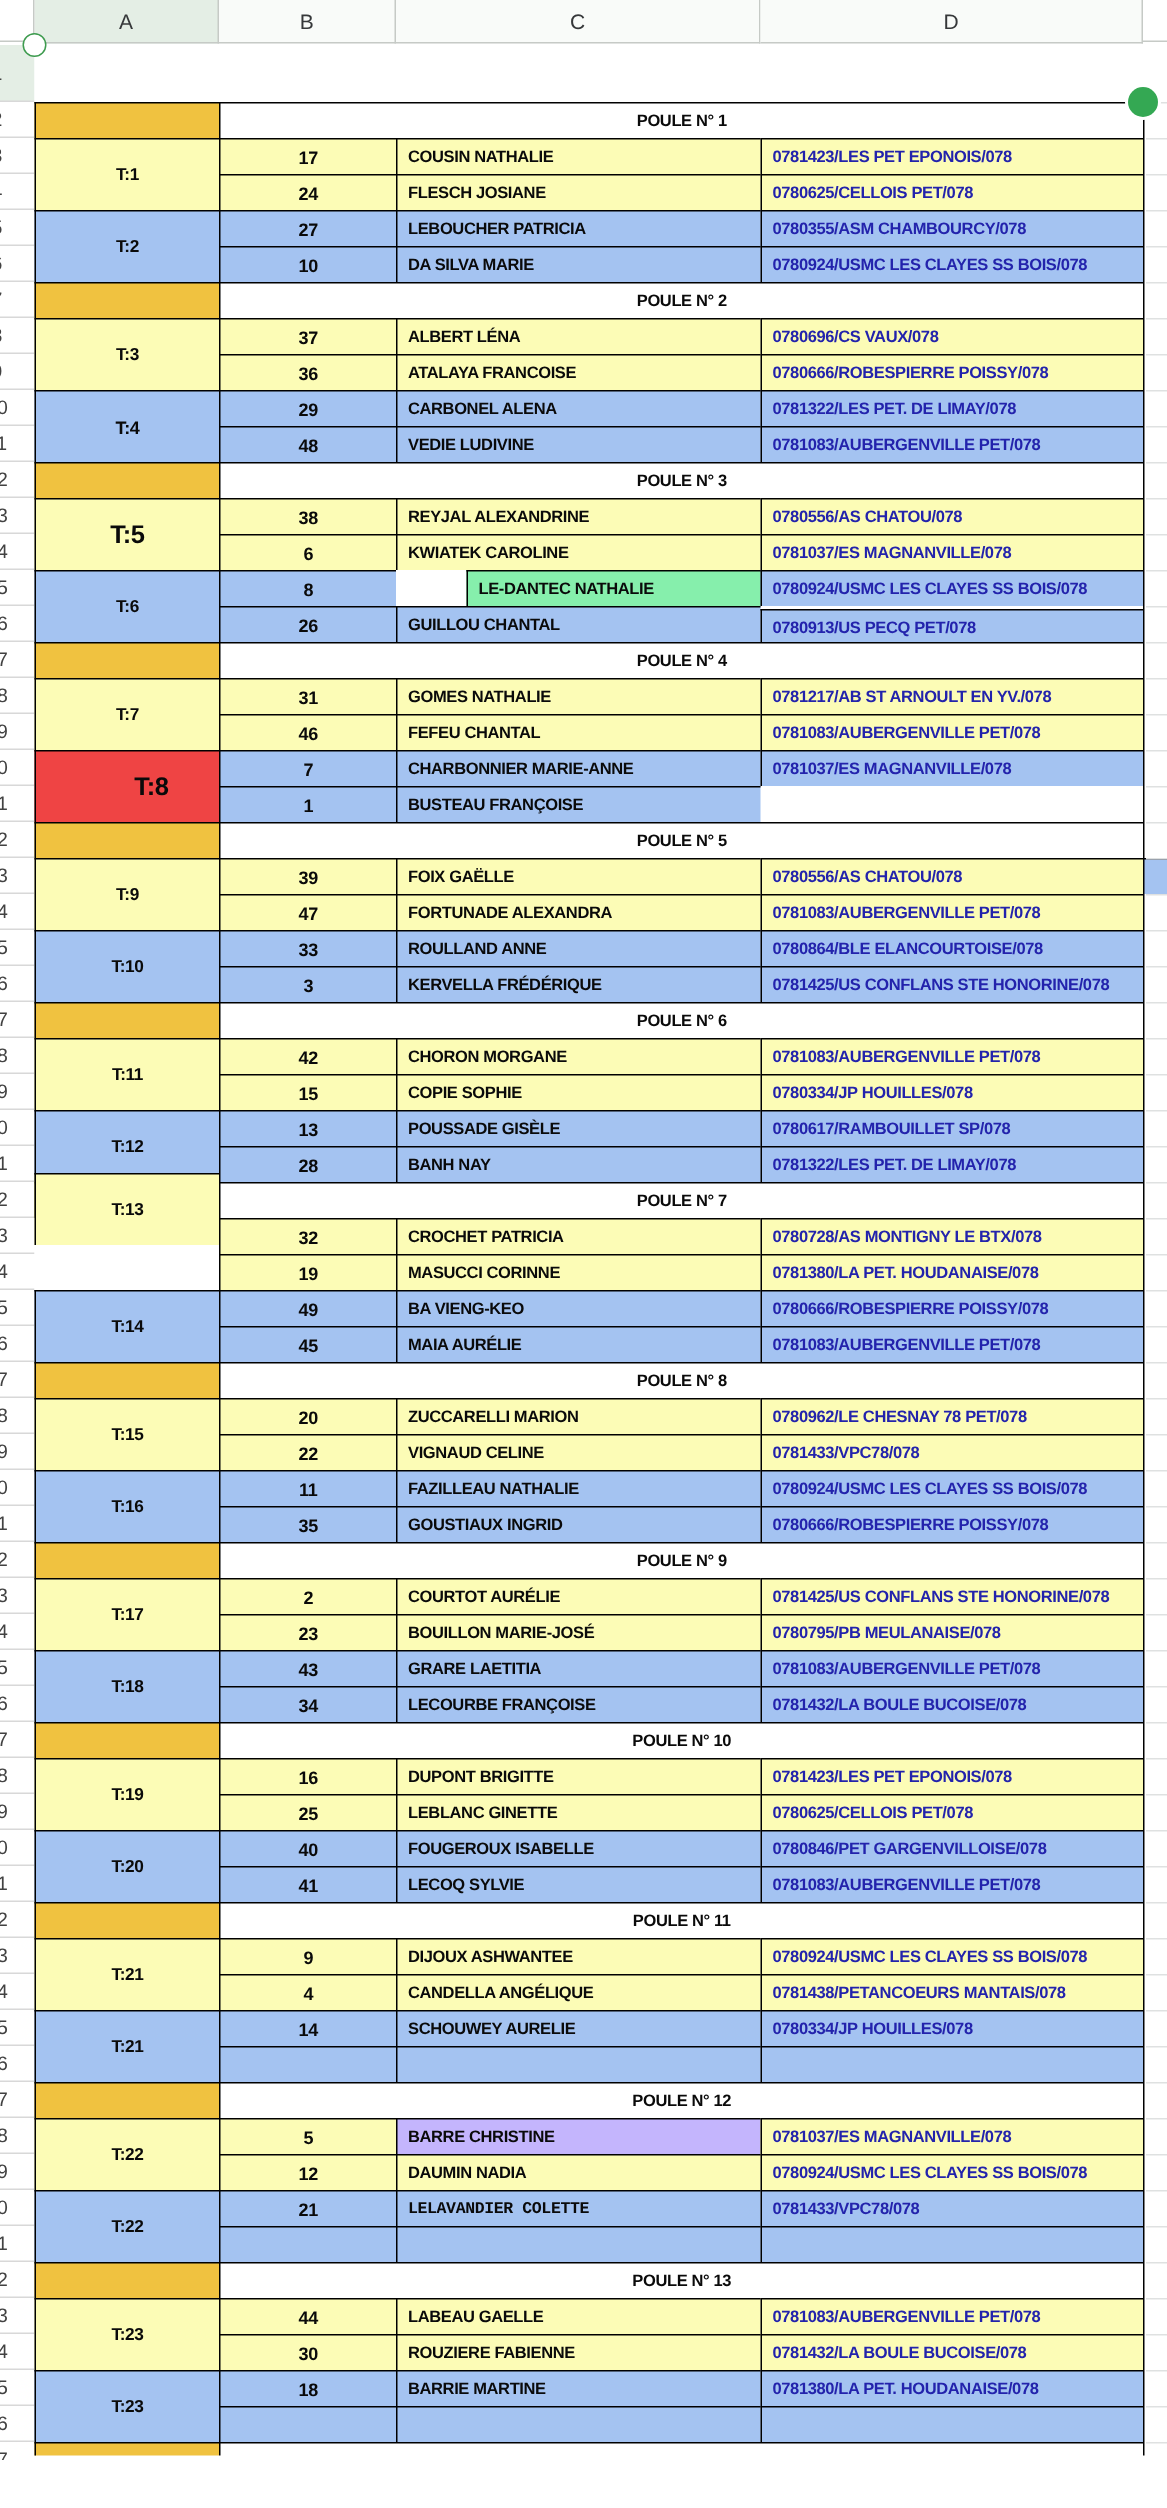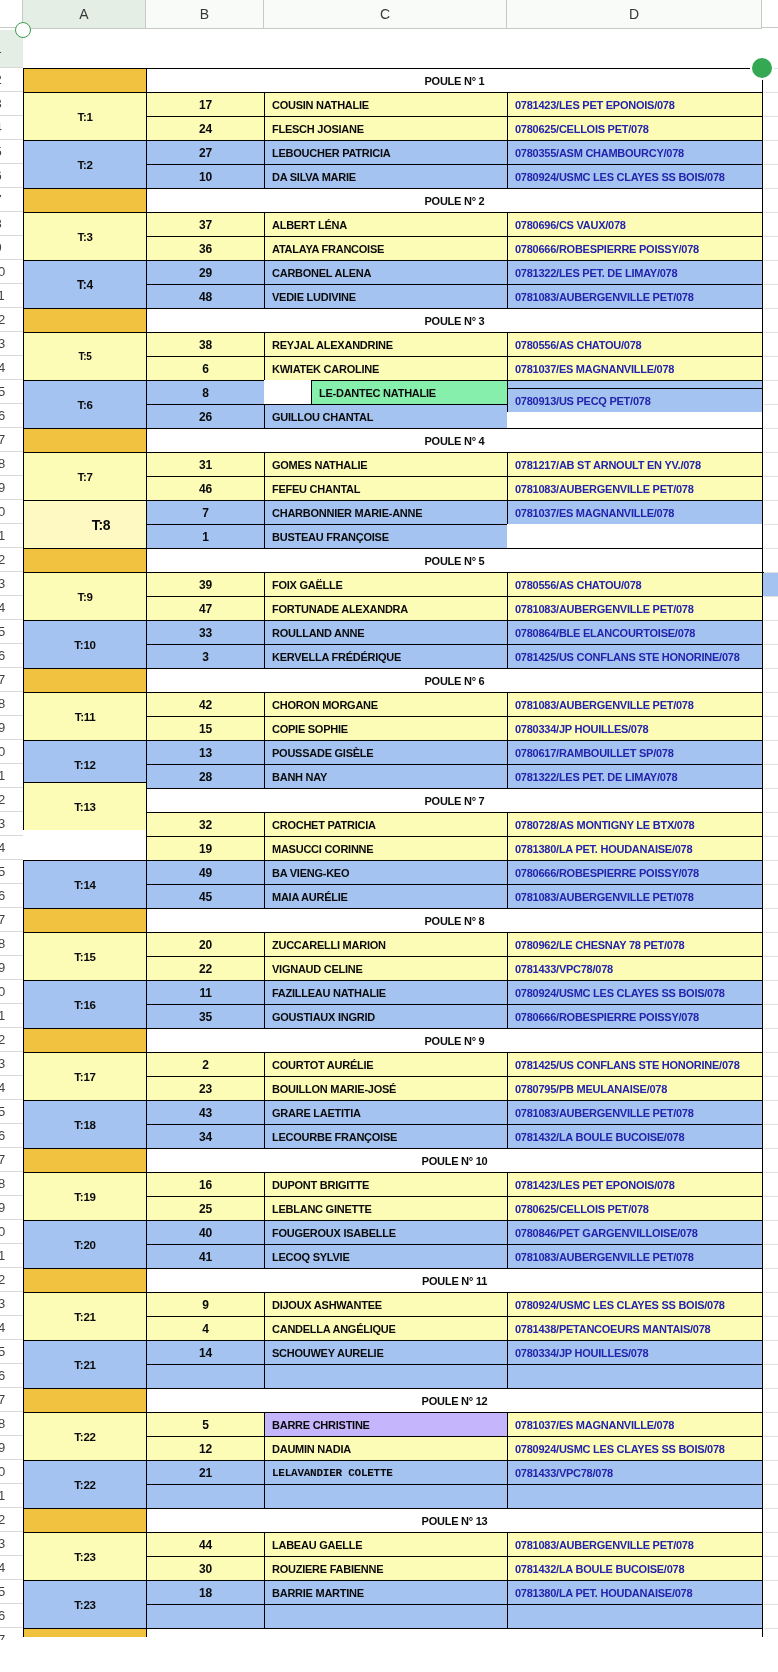--- a/index.html
+++ b/index.html
@@ -292,44 +292,44 @@
       <div class="abs cell padded club" style="left: 507px; top: 236px; width: 255px; height: 24px; background: rgb(252, 252, 182); color: rgb(35, 35, 172);">0780666/ROBESPIERRE POISSY/078</div>
       <div class="abs cell center" style="left: 23px; top: 260px; width: 123px; height: 48px; background: rgb(164, 195, 241); font-size: 12px;">T:4</div>
       <div class="abs cell center num" style="left: 146px; top: 260px; width: 118px; height: 24px; background: rgb(164, 195, 241);">29</div>
       <div class="abs cell padded" style="left: 264px; top: 260px; width: 243px; height: 24px; background: rgb(164, 195, 241);">CARBONEL ALENA</div>
       <div class="abs cell padded club" style="left: 507px; top: 260px; width: 255px; height: 24px; background: rgb(164, 195, 241); color: rgb(35, 35, 172);">0781322/LES PET. DE LIMAY/078</div>
       <div class="abs cell center num" style="left: 146px; top: 284px; width: 118px; height: 24px; background: rgb(164, 195, 241);">48</div>
       <div class="abs cell padded" style="left: 264px; top: 284px; width: 243px; height: 24px; background: rgb(164, 195, 241);">VEDIE LUDIVINE</div>
       <div class="abs cell padded club" style="left: 507px; top: 284px; width: 255px; height: 24px; background: rgb(164, 195, 241); color: rgb(35, 35, 172);">0781083/AUBERGENVILLE PET/078</div>
       <div class="abs cell" style="left: 23px; top: 308px; width: 123px; height: 24px; background: rgb(240, 194, 64);"></div>
       <div class="abs cell center pouleHeader" style="left: 146px; top: 308px; width: 616px; height: 24px;">POULE N° 3</div>
-      <div class="abs cell center" style="left: 23px; top: 332px; width: 123px; height: 48px; background: rgb(252, 252, 182); font-size: 10px;">T:5</div>
+      <div class="abs cell center" style="left: 23px; top: 332px; width: 123px; height: 48px; background: rgb(252, 252, 182); font-size: 17px;">T:5</div>
       <div class="abs cell center num" style="left: 146px; top: 332px; width: 118px; height: 24px; background: rgb(252, 252, 182);">38</div>
       <div class="abs cell padded" style="left: 264px; top: 332px; width: 243px; height: 24px; background: rgb(252, 252, 182);">REYJAL ALEXANDRINE</div>
       <div class="abs cell padded club" style="left: 507px; top: 332px; width: 255px; height: 24px; background: rgb(252, 252, 182); color: rgb(35, 35, 172);">0780556/AS CHATOU/078</div>
       <div class="abs cell center num" style="left: 146px; top: 356px; width: 118px; height: 24px; background: rgb(252, 252, 182);">6</div>
       <div class="abs cell padded" style="left: 264px; top: 356px; width: 243px; height: 24px; background: rgb(252, 252, 182);">KWIATEK CAROLINE</div>
       <div class="abs cell padded club" style="left: 507px; top: 356px; width: 255px; height: 24px; background: rgb(252, 252, 182); color: rgb(35, 35, 172);">0781037/ES MAGNANVILLE/078</div>
       <div class="abs cell center" style="left: 23px; top: 380px; width: 123px; height: 48px; background: rgb(164, 195, 241); font-size: 11.5px;">T:6</div>
       <div class="abs cell center num" style="left: 146px; top: 380px; width: 118px; height: 24px; background: rgb(164, 195, 241);">8</div>
       <div class="abs cell padded" style="left: 264px; top: 380px; width: 243px; height: 24px; background: #86efac; margin-left: 47px;">LE-DANTEC NATHALIE</div>
       <div class="abs cell padded club" style="left: 507px; top: 380px; width: 255px; height: 24px; background: rgb(164, 195, 241); color: rgb(35, 35, 172);">0780924/USMC LES CLAYES SS BOIS/078</div>
       <div class="abs cell center num" style="left: 146px; top: 404px; width: 118px; height: 24px; background: rgb(164, 195, 241);">26</div>
       <div class="abs cell padded" style="left: 264px; top: 404px; width: 243px; height: 24px; background: rgb(164, 195, 241);">GUILLOU CHANTAL</div>
-      <div class="abs cell padded club" style="left: 507px; top: 388px; width: 255px; height: 24px; background: rgb(164, 195, 241); color: rgb(35, 35, 172);">0780913/US PECQ PET/078</div>
+      <div class="abs cell padded club" style="left: 507px; top: 406px; width: 255px; height: 24px; background: rgb(164, 195, 241); color: rgb(35, 35, 172);">0780913/US PECQ PET/078</div>
       <div class="abs cell" style="left: 23px; top: 428px; width: 123px; height: 24px; background: rgb(240, 194, 64);"></div>
       <div class="abs cell center pouleHeader" style="left: 146px; top: 428px; width: 616px; height: 24px;">POULE N° 4</div>
       <div class="abs cell center" style="left: 23px; top: 452px; width: 123px; height: 48px; background: rgb(252, 252, 182); font-size: 11.5px;">T:7</div>
       <div class="abs cell center num" style="left: 146px; top: 452px; width: 118px; height: 24px; background: rgb(252, 252, 182);">31</div>
       <div class="abs cell padded" style="left: 264px; top: 452px; width: 243px; height: 24px; background: rgb(252, 252, 182);">GOMES NATHALIE</div>
       <div class="abs cell padded club" style="left: 507px; top: 452px; width: 255px; height: 24px; background: rgb(252, 252, 182); color: rgb(35, 35, 172);">0781217/AB ST ARNOULT EN YV./078</div>
       <div class="abs cell center num" style="left: 146px; top: 476px; width: 118px; height: 24px; background: rgb(252, 252, 182);">46</div>
       <div class="abs cell padded" style="left: 264px; top: 476px; width: 243px; height: 24px; background: rgb(252, 252, 182);">FEFEU CHANTAL</div>
       <div class="abs cell padded club" style="left: 507px; top: 476px; width: 255px; height: 24px; background: rgb(252, 252, 182); color: rgb(35, 35, 172);">0781083/AUBERGENVILLE PET/078</div>
-      <div class="abs cell center" style="left: 23px; top: 500px; width: 123px; height: 48px; background: #fef9c3; font-size: 14px; padding-left: 32px;">T:8</div>
+      <div class="abs cell center" style="left: 23px; top: 500px; width: 123px; height: 48px; background: #ef4444; font-size: 17px; padding-left: 32px;">T:8</div>
       <div class="abs cell center num" style="left: 146px; top: 500px; width: 118px; height: 24px; background: rgb(164, 195, 241);">7</div>
       <div class="abs cell padded" style="left: 264px; top: 500px; width: 243px; height: 24px; background: rgb(164, 195, 241);">CHARBONNIER MARIE-ANNE</div>
       <div class="abs cell padded club" style="left: 507px; top: 500px; width: 255px; height: 24px; background: rgb(164, 195, 241); color: rgb(35, 35, 172);">0781037/ES MAGNANVILLE/078</div>
       <div class="abs cell center num" style="left: 146px; top: 524px; width: 118px; height: 24px; background: rgb(164, 195, 241);">1</div>
       <div class="abs cell padded" style="left: 264px; top: 524px; width: 243px; height: 24px; background: rgb(164, 195, 241);">BUSTEAU FRANÇOISE</div>
       <div class="abs cell padded club" style="left: 537px; top: 524px; width: 255px; height: 24px; background: rgb(164, 195, 241); color: rgb(35, 35, 172); margin-top: 48px;">0780676/ASCO MESNIL LE ROI/078</div>
       <div class="abs cell" style="left: 23px; top: 548px; width: 123px; height: 24px; background: rgb(240, 194, 64);"></div>
       <div class="abs cell center pouleHeader" style="left: 146px; top: 548px; width: 616px; height: 24px;">POULE N° 5</div>
       <div class="abs cell center" style="left: 23px; top: 572px; width: 123px; height: 48px; background: rgb(252, 252, 182); font-size: 11.5px;">T:9</div>
       <div class="abs cell center num" style="left: 146px; top: 572px; width: 118px; height: 24px; background: rgb(252, 252, 182);">39</div>

